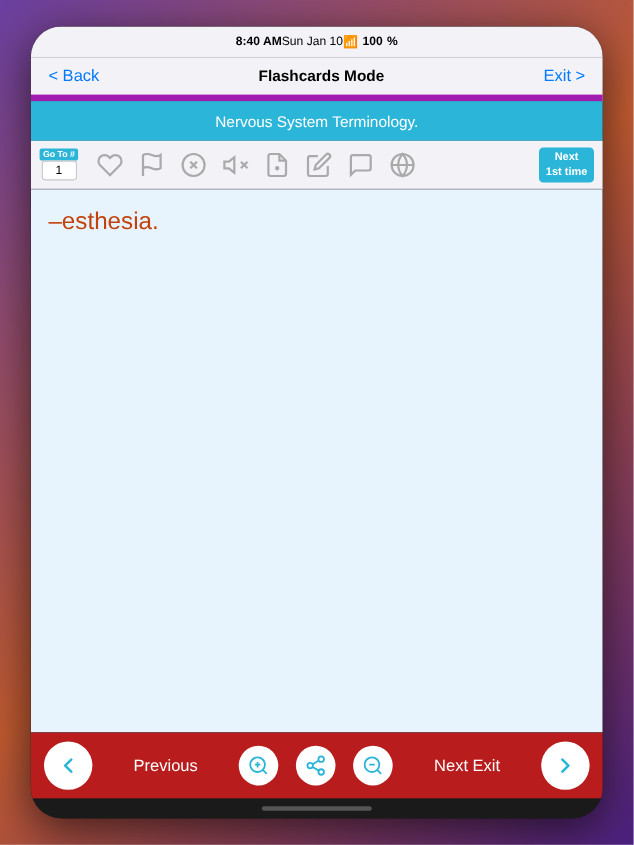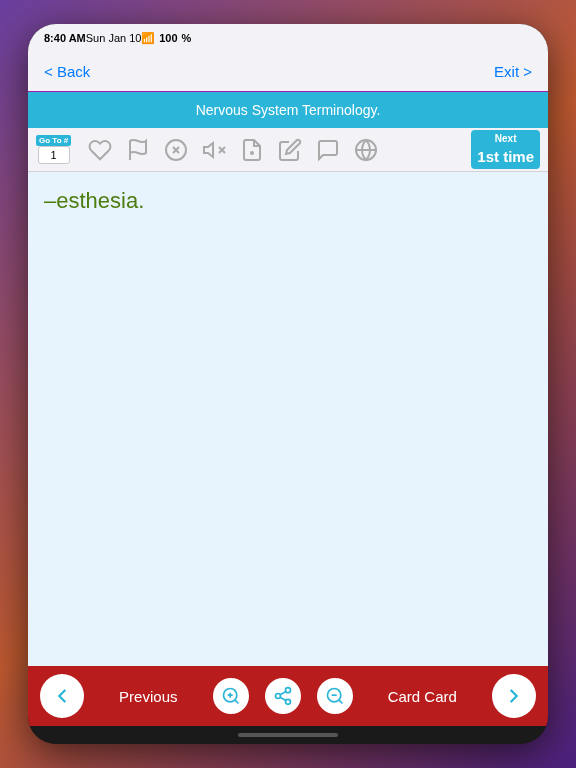--- a/index.html
+++ b/index.html
@@ -24,40 +24,40 @@
       box-shadow: 0 10px 40px rgba(0,0,0,0.6);
       display: flex;
       flex-direction: column;
     }
 
     .status-bar {
       background: #f2f2f7;
       height: 28px;
       display: flex;
       align-items: center;
-      justify-content: flex-start;
+      justify-content: center;
       padding: 0 16px;
       font-size: 11px;
       font-weight: 600;
       color: #000;
       flex-shrink: 0;
     }
 
     .status-left { font-weight: 600; font-size: 11px; }
     .status-center { font-weight: 400; font-size: 11px; }
     .status-right { display: flex; align-items: center; gap: 4px; font-size: 11px; }
 
     .nav-bar {
       background: #f2f2f7;
       height: 40px;
       display: flex;
       align-items: center;
       justify-content: space-between;
       padding: 0 16px;
-      border-bottom: 1px solid #a21caf;
+      border-bottom: 6px solid #a21caf;
       flex-shrink: 0;
     }
 
     .nav-back, .nav-exit {
       color: #007aff;
       font-size: 15px;
       font-weight: 400;
       cursor: pointer;
     }
 
@@ -141,41 +141,41 @@
       font-size: 10px;
       font-weight: 600;
       padding: 2px 6px;
       border-radius: 4px;
       margin-left: auto;
       text-align: center;
       line-height: 1.4;
     }
 
     .seen-badge .seen-line { display: block; }
-    .seen-badge .time-line { display: block; font-size: 15px; }
+    .seen-badge .time-line { display: block; font-size: 10px; }
 
     .card-area {
       flex: 1;
       display: flex;
       flex-direction: column;
       overflow: hidden;
     }
 
     .card-front {
       background: #e8f4fd;
       flex: 1;
       display: flex;
       align-items: flex-start;
       padding: 16px;
     }
 
     .card-front-text {
       font-size: 22px;
       font-weight: 400;
-      color: #4d7c0f;
+      color: #c2410c;
     }
 
     .card-back {
       background: #b8d8f0;
       flex: 1;
       display: flex;
       align-items: flex-start;
       padding: 16px;
       border-top: 1px solid #a0c4e0;
     }
@@ -267,20 +267,21 @@
     <span class="status-left">8:40 AM</span>
     <span class="status-center">Sun Jan 10</span>
     <div class="status-right">
       <span>📶</span>
       <span>100</span>%
     </div>
   </div>
 
   <div class="nav-bar">
     <span class="nav-back">&lt; Back</span>
+    <span class="nav-title">Flashcards Mode</span>
     <span class="nav-exit">Exit &gt;</span>
   </div>
 
   <div class="deck-header">
     <span class="deck-title">Nervous System Terminology.</span>
   </div>
 
   <div class="toolbar">
     <div class="goto-section">
       <span class="goto-label">Go To #</span>
@@ -392,21 +393,21 @@
 
       <div class="bottom-tool">
         <svg viewBox="0 0 24 24" fill="none" stroke="#2bb5d8" stroke-width="2">
           <circle cx="11" cy="11" r="8"></circle>
           <line x1="21" y1="21" x2="16.65" y2="16.65"></line>
           <line x1="8" y1="11" x2="14" y2="11"></line>
         </svg>
       </div>
     </div>
 
-    <span class="next-label">Card Card</span>
+    <span class="next-label">Next Exit</span>
 
     <div class="nav-btn">
       <svg viewBox="0 0 24 24" fill="#2bb5d8">
         <polyline points="9 18 15 12 9 6" stroke="#2bb5d8" stroke-width="2.5" fill="none" stroke-linecap="round" stroke-linejoin="round"></polyline>
       </svg>
     </div>
   </div>
 
   <div class="home-indicator">
     <div class="home-bar"></div>

